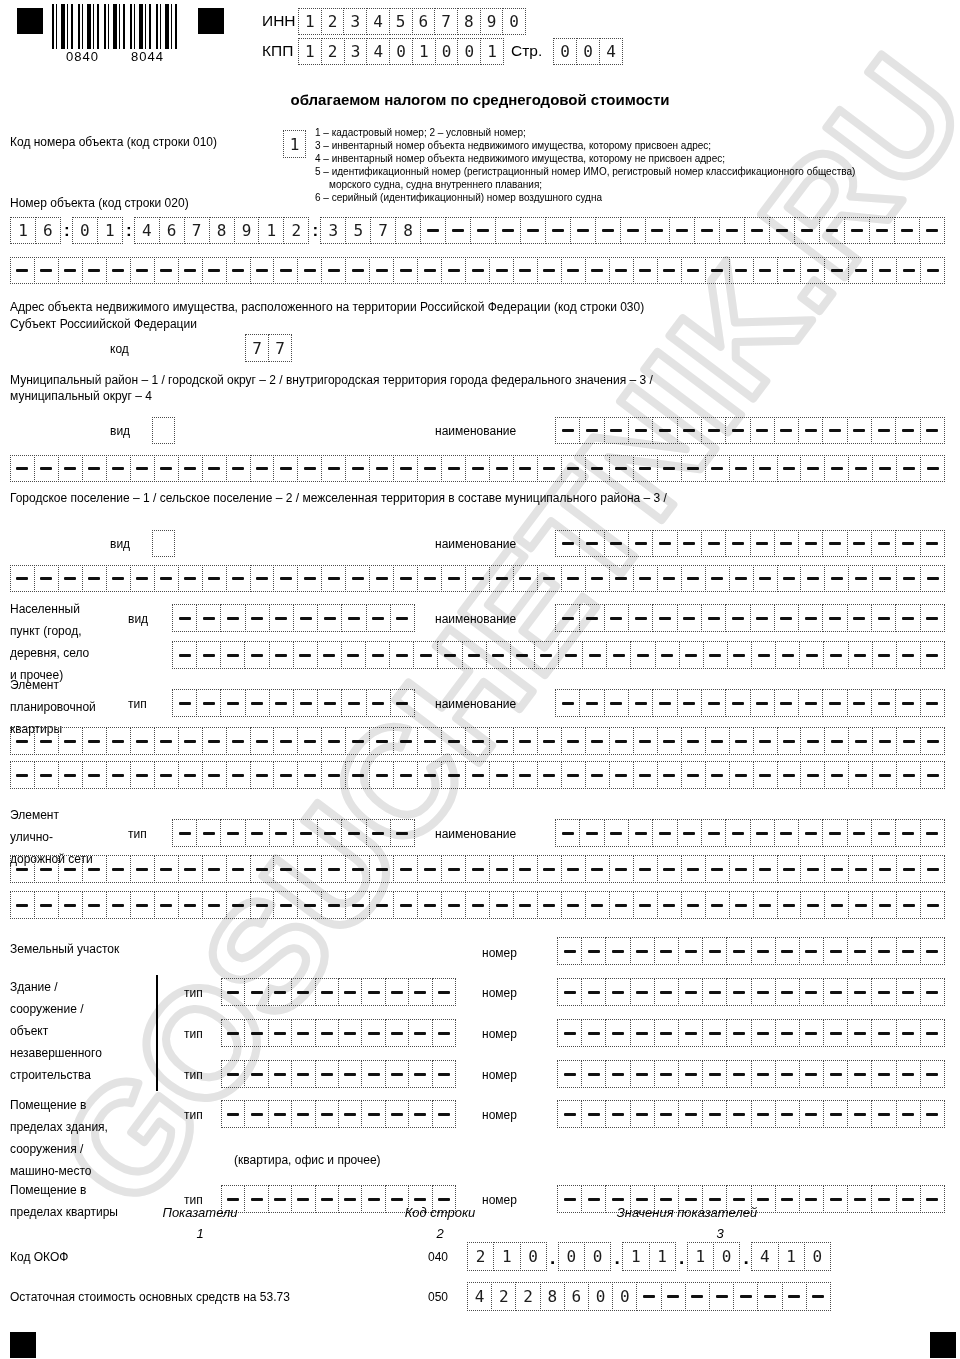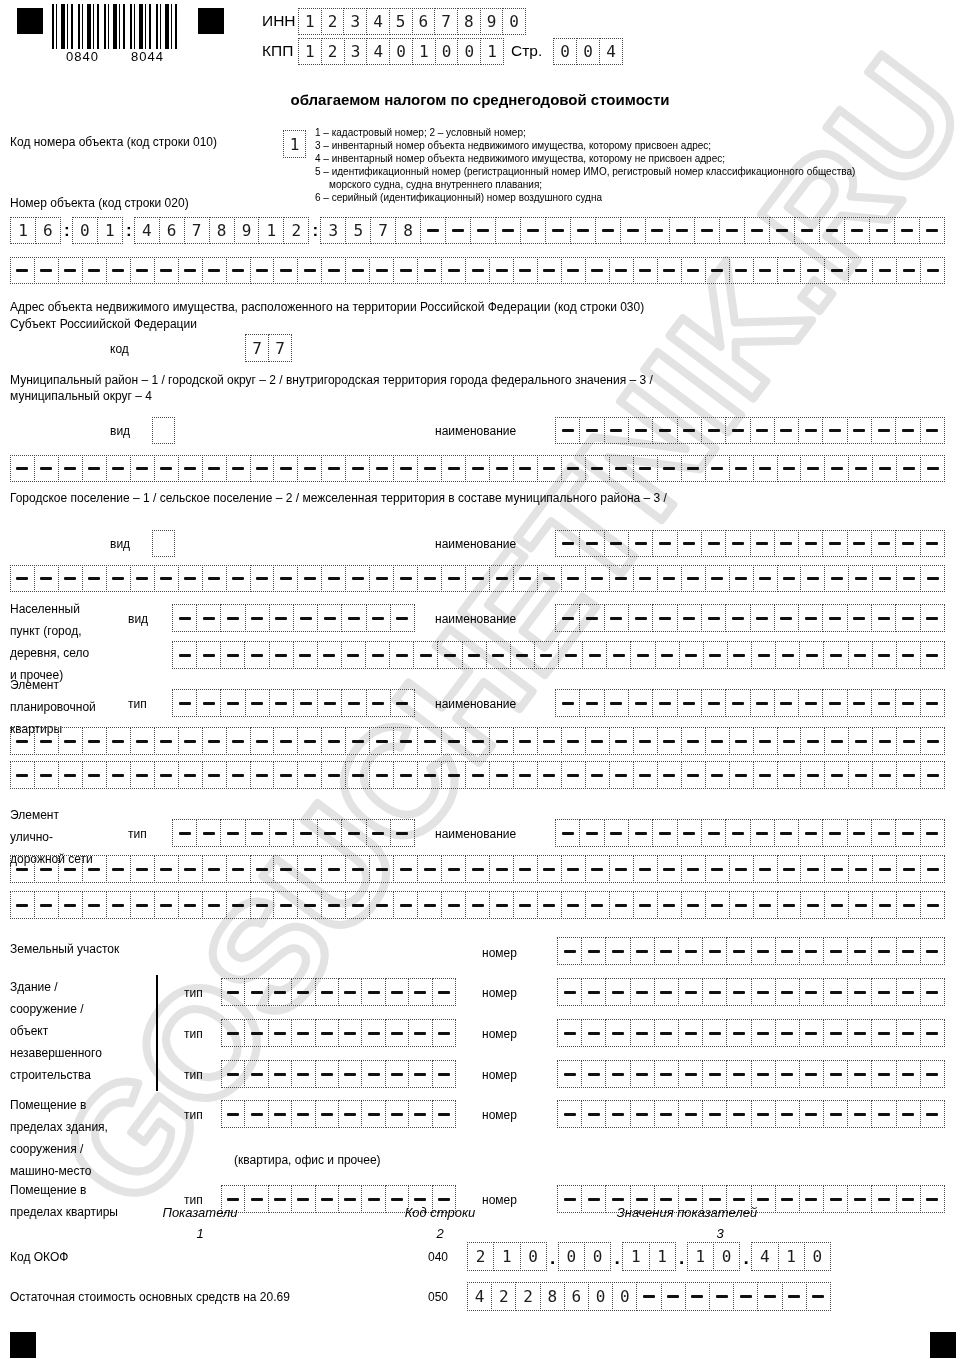--- a/index.html
+++ b/index.html
@@ -2030,21 +2030,21 @@
       <span class="cell">1</span>
       <span class="sep dot">.</span>
       <span class="cell">1</span>
       <span class="cell">0</span>
       <span class="sep dot">.</span>
       <span class="cell">4</span>
       <span class="cell">1</span>
       <span class="cell">0</span>
     </div>
 
-  <div class="lbl" style="left:10px;top:1289px">Остаточная стоимость основных средств на 20.69</div>
+  <div class="lbl" style="left:10px;top:1289px">Остаточная стоимость основных средств на 53.73</div>
   <div class="lbl" style="left:428px;top:1289px">050</div>
   <div class="cells" style="left:467px;top:1282px;width:364px;height:29px">
       <span class="cell">4</span>
       <span class="cell">2</span>
       <span class="cell">2</span>
       <span class="cell">8</span>
       <span class="cell">6</span>
       <span class="cell">0</span>
       <span class="cell">0</span>
       <span class="cell">

